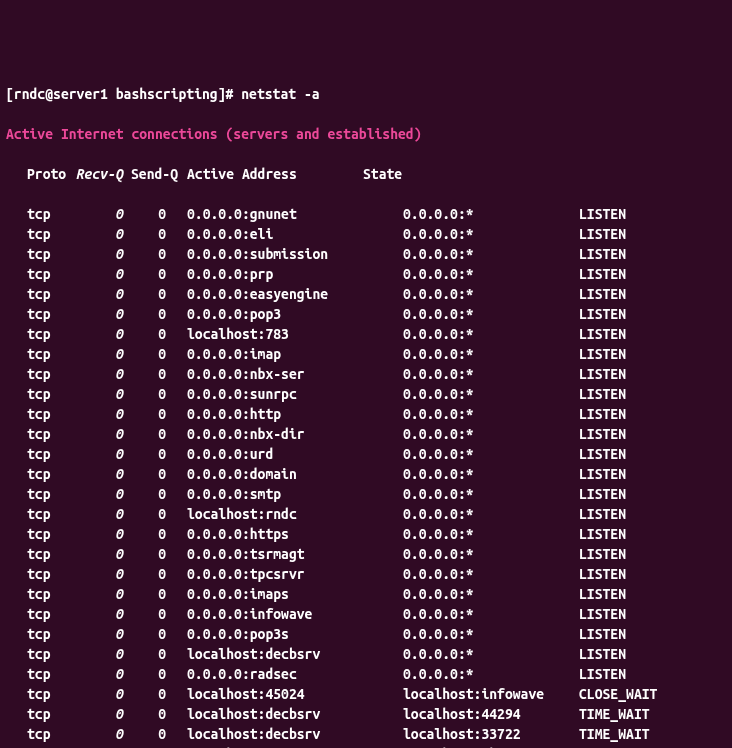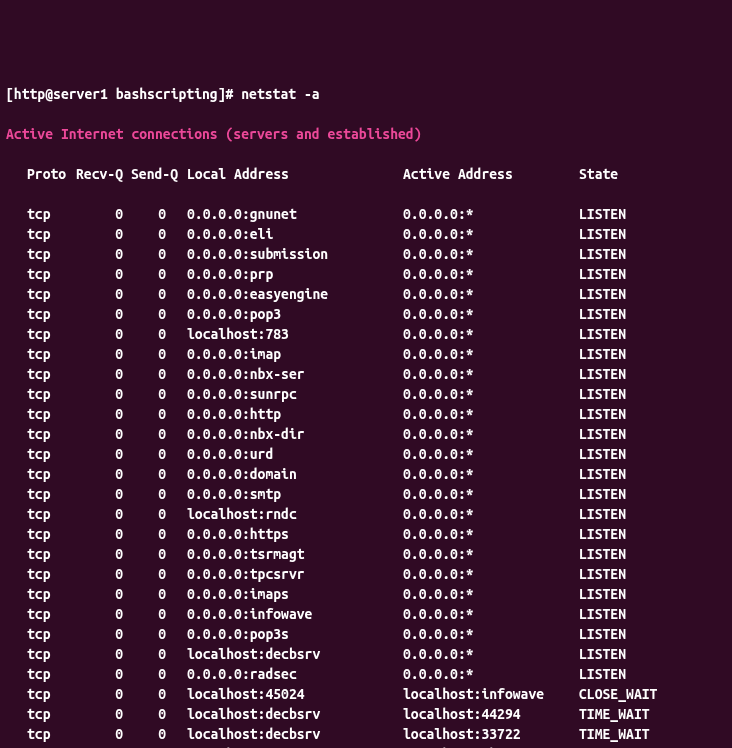--- a/index.html
+++ b/index.html
@@ -13,30 +13,30 @@
     padding: 4px 6px;
     width: 732px;
     white-space: pre;
   }
   .prompt-line { display: flex; }
   .prompt { color: #ffffff; }
   .command { color: #ffffff; }
   .header1 { color: #ec4899; }
   .row { display: flex; }
   .col-proto   { width: 48px;  display: inline-block; margin-left: 21px; }
-  .col-recvq   { width: 56px;  display: inline-block; text-align: right; padding-right: 8px;}
+  .col-recvq   { width: 56px;  display: inline-block; text-align: right; padding-right: 8px; font-style: italic;}
   .col-sendq   { width: 56px;  display: inline-block; text-align: right; padding-right: 21px;}
   .col-local   { width: 216px; display: inline-block; }
   .col-foreign { width: 176px; display: inline-block; }
   .col-state   { width: 120px; display: inline-block; }
 </style>
 </head>
 <body>
 
 
 
-<div class="prompt-line"><span class="prompt">[http@server1 bashscripting]# </span><span class="command">netstat -a</span></div>
+<div class="prompt-line"><span class="prompt">[rndc@server1 bashscripting]# </span><span class="command">netstat -a</span></div>
 <div class="header1">Active Internet connections (servers and established)</div>
-<div class="row"><span class="col-proto">Proto</span><span class="col-recvq">Recv-Q</span><span class="col-sendq">Send-Q</span><span class="col-local">Local Address</span><span class="col-foreign">Active Address</span><span class="col-state">State</span></div>
+<div class="row"><span class="col-proto">Proto</span><span class="col-recvq">Recv-Q</span><span class="col-sendq">Send-Q</span><span class="col-foreign">Active Address</span><span class="col-state">State</span></div>
 <div id="rows-container"><div class="row"><span class="col-proto">tcp</span><span class="col-recvq">0</span><span class="col-sendq">0</span><span class="col-local">0.0.0.0:gnunet</span><span class="col-foreign">0.0.0.0:*</span><span class="col-state">LISTEN</span></div><div class="row"><span class="col-proto">tcp</span><span class="col-recvq">0</span><span class="col-sendq">0</span><span class="col-local">0.0.0.0:eli</span><span class="col-foreign">0.0.0.0:*</span><span class="col-state">LISTEN</span></div><div class="row"><span class="col-proto">tcp</span><span class="col-recvq">0</span><span class="col-sendq">0</span><span class="col-local">0.0.0.0:submission</span><span class="col-foreign">0.0.0.0:*</span><span class="col-state">LISTEN</span></div><div class="row"><span class="col-proto">tcp</span><span class="col-recvq">0</span><span class="col-sendq">0</span><span class="col-local">0.0.0.0:prp</span><span class="col-foreign">0.0.0.0:*</span><span class="col-state">LISTEN</span></div><div class="row"><span class="col-proto">tcp</span><span class="col-recvq">0</span><span class="col-sendq">0</span><span class="col-local">0.0.0.0:easyengine</span><span class="col-foreign">0.0.0.0:*</span><span class="col-state">LISTEN</span></div><div class="row"><span class="col-proto">tcp</span><span class="col-recvq">0</span><span class="col-sendq">0</span><span class="col-local">0.0.0.0:pop3</span><span class="col-foreign">0.0.0.0:*</span><span class="col-state">LISTEN</span></div><div class="row"><span class="col-proto">tcp</span><span class="col-recvq">0</span><span class="col-sendq">0</span><span class="col-local">localhost:783</span><span class="col-foreign">0.0.0.0:*</span><span class="col-state">LISTEN</span></div><div class="row"><span class="col-proto">tcp</span><span class="col-recvq">0</span><span class="col-sendq">0</span><span class="col-local">0.0.0.0:imap</span><span class="col-foreign">0.0.0.0:*</span><span class="col-state">LISTEN</span></div><div class="row"><span class="col-proto">tcp</span><span class="col-recvq">0</span><span class="col-sendq">0</span><span class="col-local">0.0.0.0:nbx-ser</span><span class="col-foreign">0.0.0.0:*</span><span class="col-state">LISTEN</span></div><div class="row"><span class="col-proto">tcp</span><span class="col-recvq">0</span><span class="col-sendq">0</span><span class="col-local">0.0.0.0:sunrpc</span><span class="col-foreign">0.0.0.0:*</span><span class="col-state">LISTEN</span></div><div class="row"><span class="col-proto">tcp</span><span class="col-recvq">0</span><span class="col-sendq">0</span><span class="col-local">0.0.0.0:http</span><span class="col-foreign">0.0.0.0:*</span><span class="col-state">LISTEN</span></div><div class="row"><span class="col-proto">tcp</span><span class="col-recvq">0</span><span class="col-sendq">0</span><span class="col-local">0.0.0.0:nbx-dir</span><span class="col-foreign">0.0.0.0:*</span><span class="col-state">LISTEN</span></div><div class="row"><span class="col-proto">tcp</span><span class="col-recvq">0</span><span class="col-sendq">0</span><span class="col-local">0.0.0.0:urd</span><span class="col-foreign">0.0.0.0:*</span><span class="col-state">LISTEN</span></div><div class="row"><span class="col-proto">tcp</span><span class="col-recvq">0</span><span class="col-sendq">0</span><span class="col-local">0.0.0.0:domain</span><span class="col-foreign">0.0.0.0:*</span><span class="col-state">LISTEN</span></div><div class="row"><span class="col-proto">tcp</span><span class="col-recvq">0</span><span class="col-sendq">0</span><span class="col-local">0.0.0.0:smtp</span><span class="col-foreign">0.0.0.0:*</span><span class="col-state">LISTEN</span></div><div class="row"><span class="col-proto">tcp</span><span class="col-recvq">0</span><span class="col-sendq">0</span><span class="col-local">localhost:rndc</span><span class="col-foreign">0.0.0.0:*</span><span class="col-state">LISTEN</span></div><div class="row"><span class="col-proto">tcp</span><span class="col-recvq">0</span><span class="col-sendq">0</span><span class="col-local">0.0.0.0:https</span><span class="col-foreign">0.0.0.0:*</span><span class="col-state">LISTEN</span></div><div class="row"><span class="col-proto">tcp</span><span class="col-recvq">0</span><span class="col-sendq">0</span><span class="col-local">0.0.0.0:tsrmagt</span><span class="col-foreign">0.0.0.0:*</span><span class="col-state">LISTEN</span></div><div class="row"><span class="col-proto">tcp</span><span class="col-recvq">0</span><span class="col-sendq">0</span><span class="col-local">0.0.0.0:tpcsrvr</span><span class="col-foreign">0.0.0.0:*</span><span class="col-state">LISTEN</span></div><div class="row"><span class="col-proto">tcp</span><span class="col-recvq">0</span><span class="col-sendq">0</span><span class="col-local">0.0.0.0:imaps</span><span class="col-foreign">0.0.0.0:*</span><span class="col-state">LISTEN</span></div><div class="row"><span class="col-proto">tcp</span><span class="col-recvq">0</span><span class="col-sendq">0</span><span class="col-local">0.0.0.0:infowave</span><span class="col-foreign">0.0.0.0:*</span><span class="col-state">LISTEN</span></div><div class="row"><span class="col-proto">tcp</span><span class="col-recvq">0</span><span class="col-sendq">0</span><span class="col-local">0.0.0.0:pop3s</span><span class="col-foreign">0.0.0.0:*</span><span class="col-state">LISTEN</span></div><div class="row"><span class="col-proto">tcp</span><span class="col-recvq">0</span><span class="col-sendq">0</span><span class="col-local">localhost:decbsrv</span><span class="col-foreign">0.0.0.0:*</span><span class="col-state">LISTEN</span></div><div class="row"><span class="col-proto">tcp</span><span class="col-recvq">0</span><span class="col-sendq">0</span><span class="col-local">0.0.0.0:radsec</span><span class="col-foreign">0.0.0.0:*</span><span class="col-state">LISTEN</span></div><div class="row"><span class="col-proto">tcp</span><span class="col-recvq">0</span><span class="col-sendq">0</span><span class="col-local">localhost:45024</span><span class="col-foreign">localhost:infowave</span><span class="col-state">CLOSE_WAIT</span></div><div class="row"><span class="col-proto">tcp</span><span class="col-recvq">0</span><span class="col-sendq">0</span><span class="col-local">localhost:decbsrv</span><span class="col-foreign">localhost:44294</span><span class="col-state">TIME_WAIT</span></div><div class="row"><span class="col-proto">tcp</span><span class="col-recvq">0</span><span class="col-sendq">0</span><span class="col-local">localhost:decbsrv</span><span class="col-foreign">localhost:33722</span><span class="col-state">TIME_WAIT</span></div><div class="row"><span class="col-proto">tcp</span><span class="col-recvq">0</span><span class="col-sendq">0</span><span class="col-local">localhost:39682</span><span class="col-foreign">localhost:nbx-ser</span><span class="col-state">CLOSE_WAIT</span></div></div>
 
 
 
 
 </body></html>

